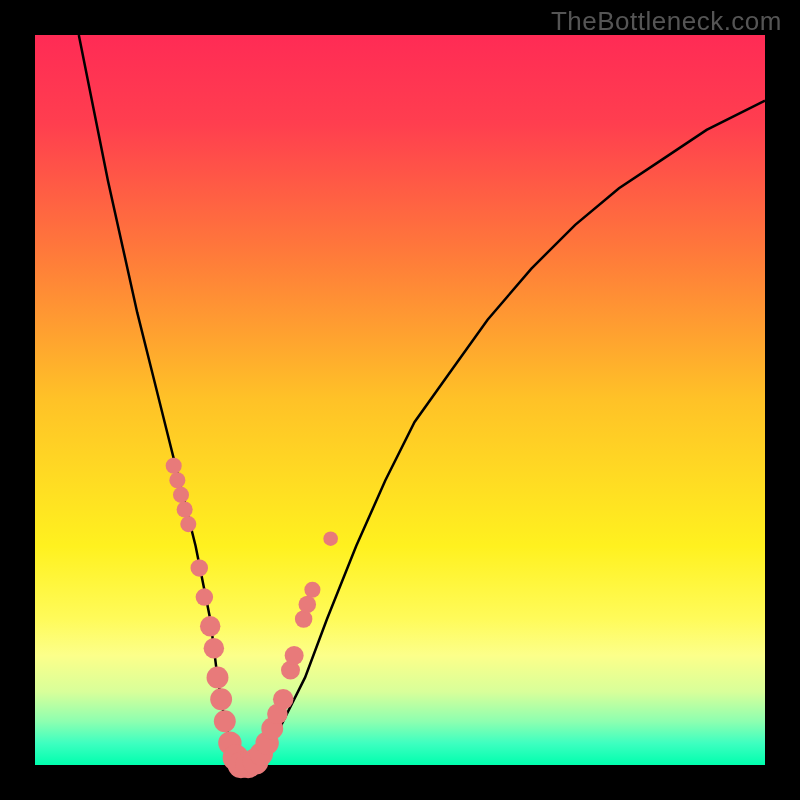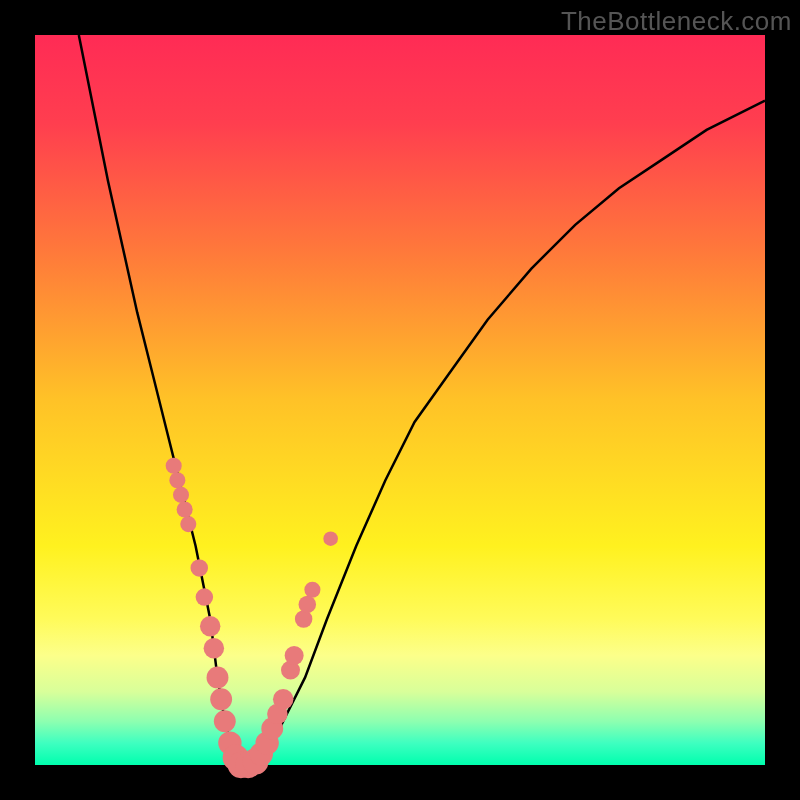--- a/index.html
+++ b/index.html
@@ -23,21 +23,21 @@
     position: absolute;
     left: 35px;
     top: 35px;
     width: 730px;
     height: 730px;
     
   }
   .watermark {
     position: absolute;
     top: 6px;
-    right: 8px;
+    right: 18px;
     color: #555;
     font-size: 26px;
     font-weight: 500;
     letter-spacing: 0.5px;
   }
   svg.curve {
     position: absolute;
     left: 35px;
     top: 35px;
     width: 730px;

